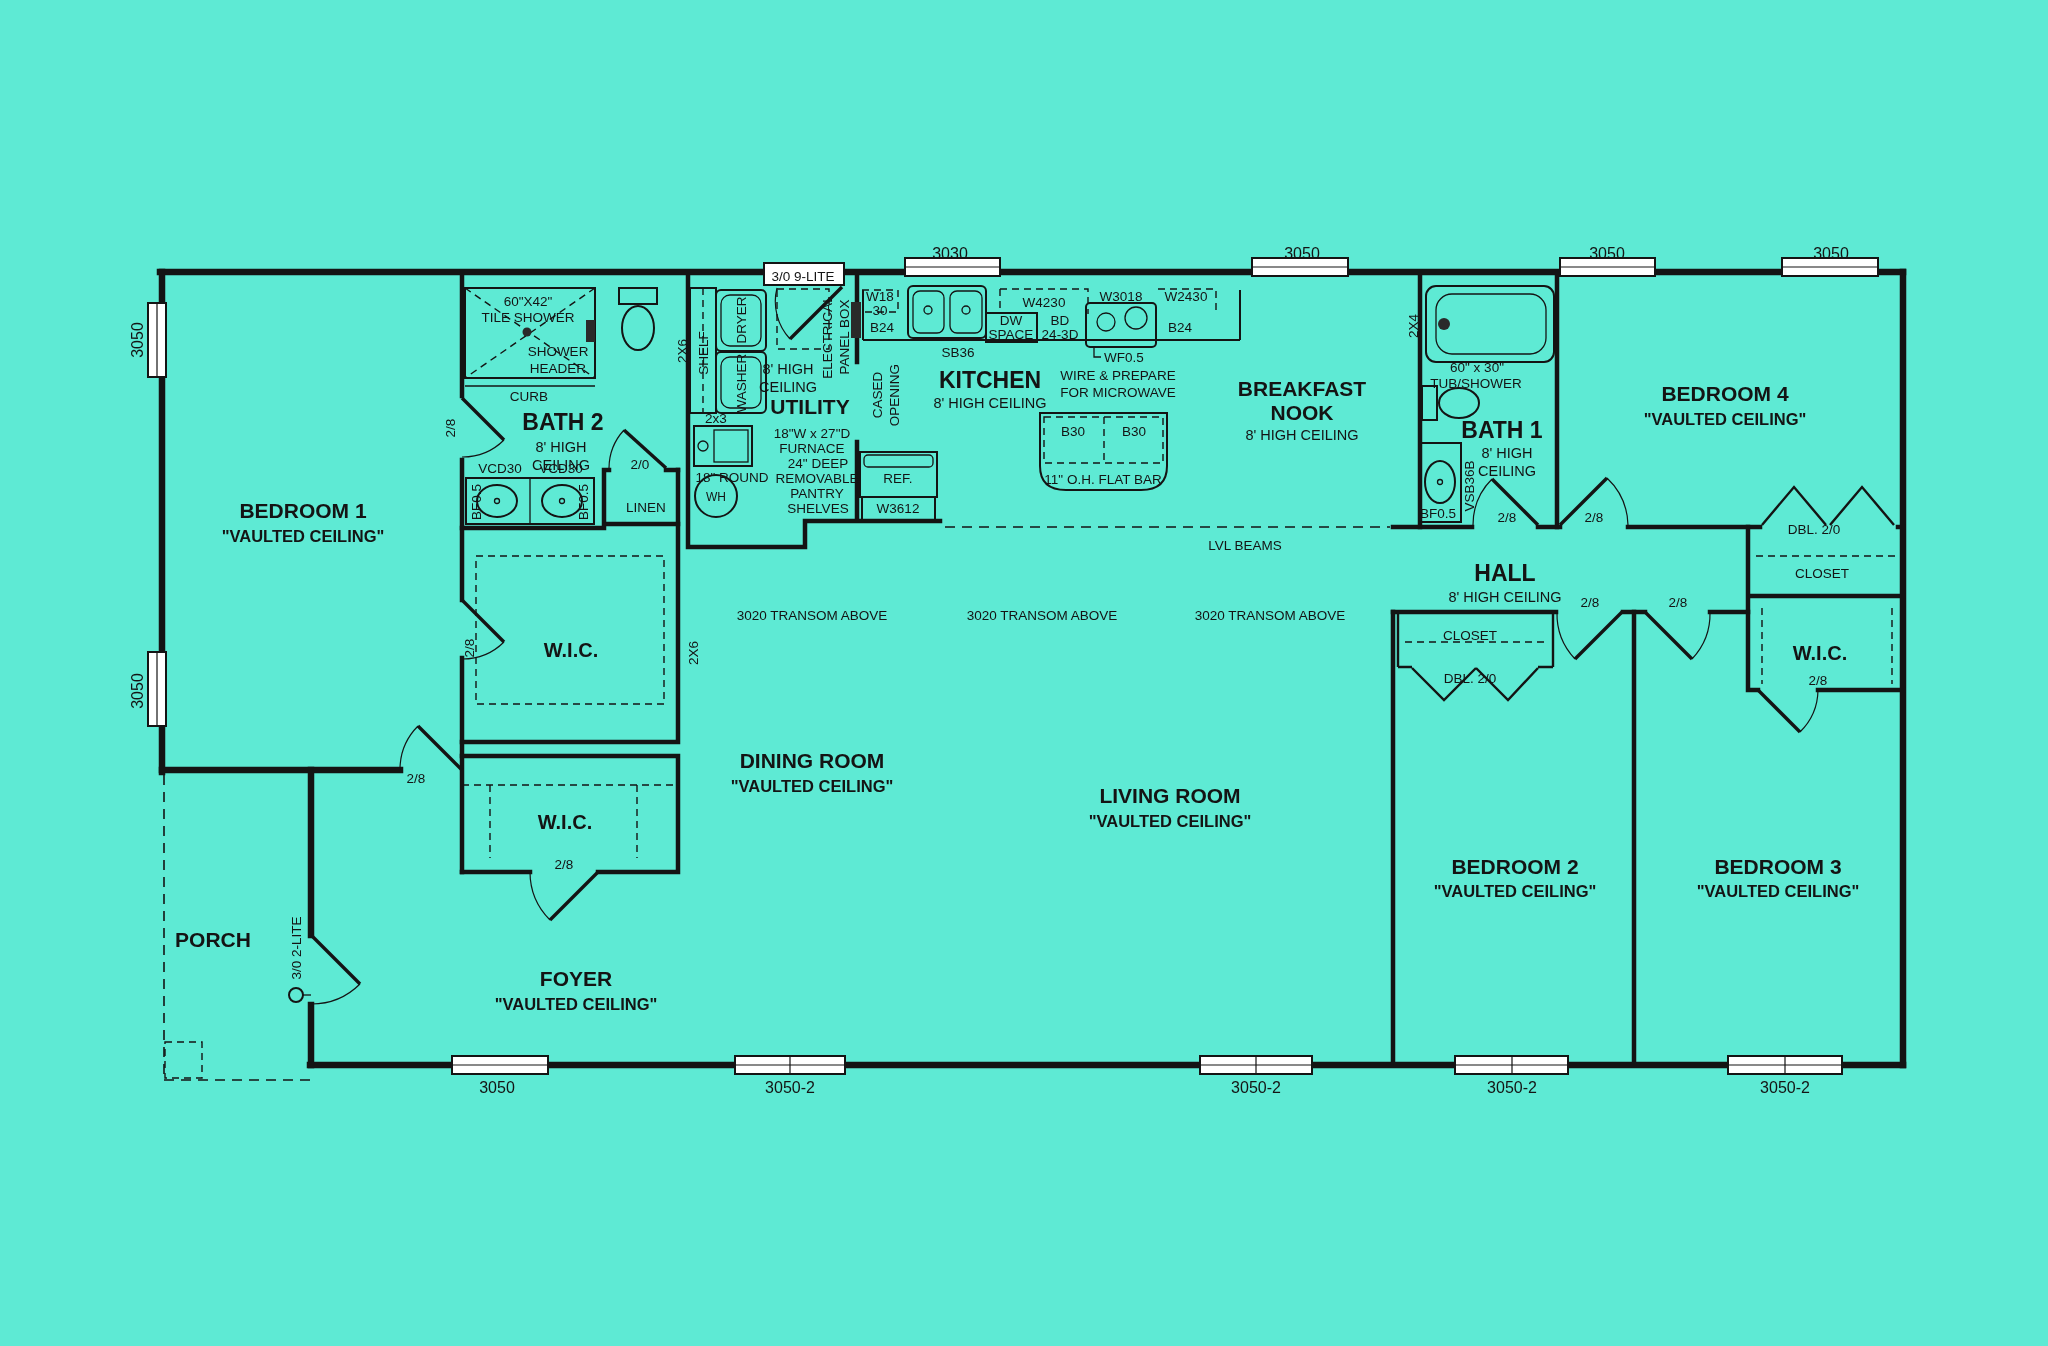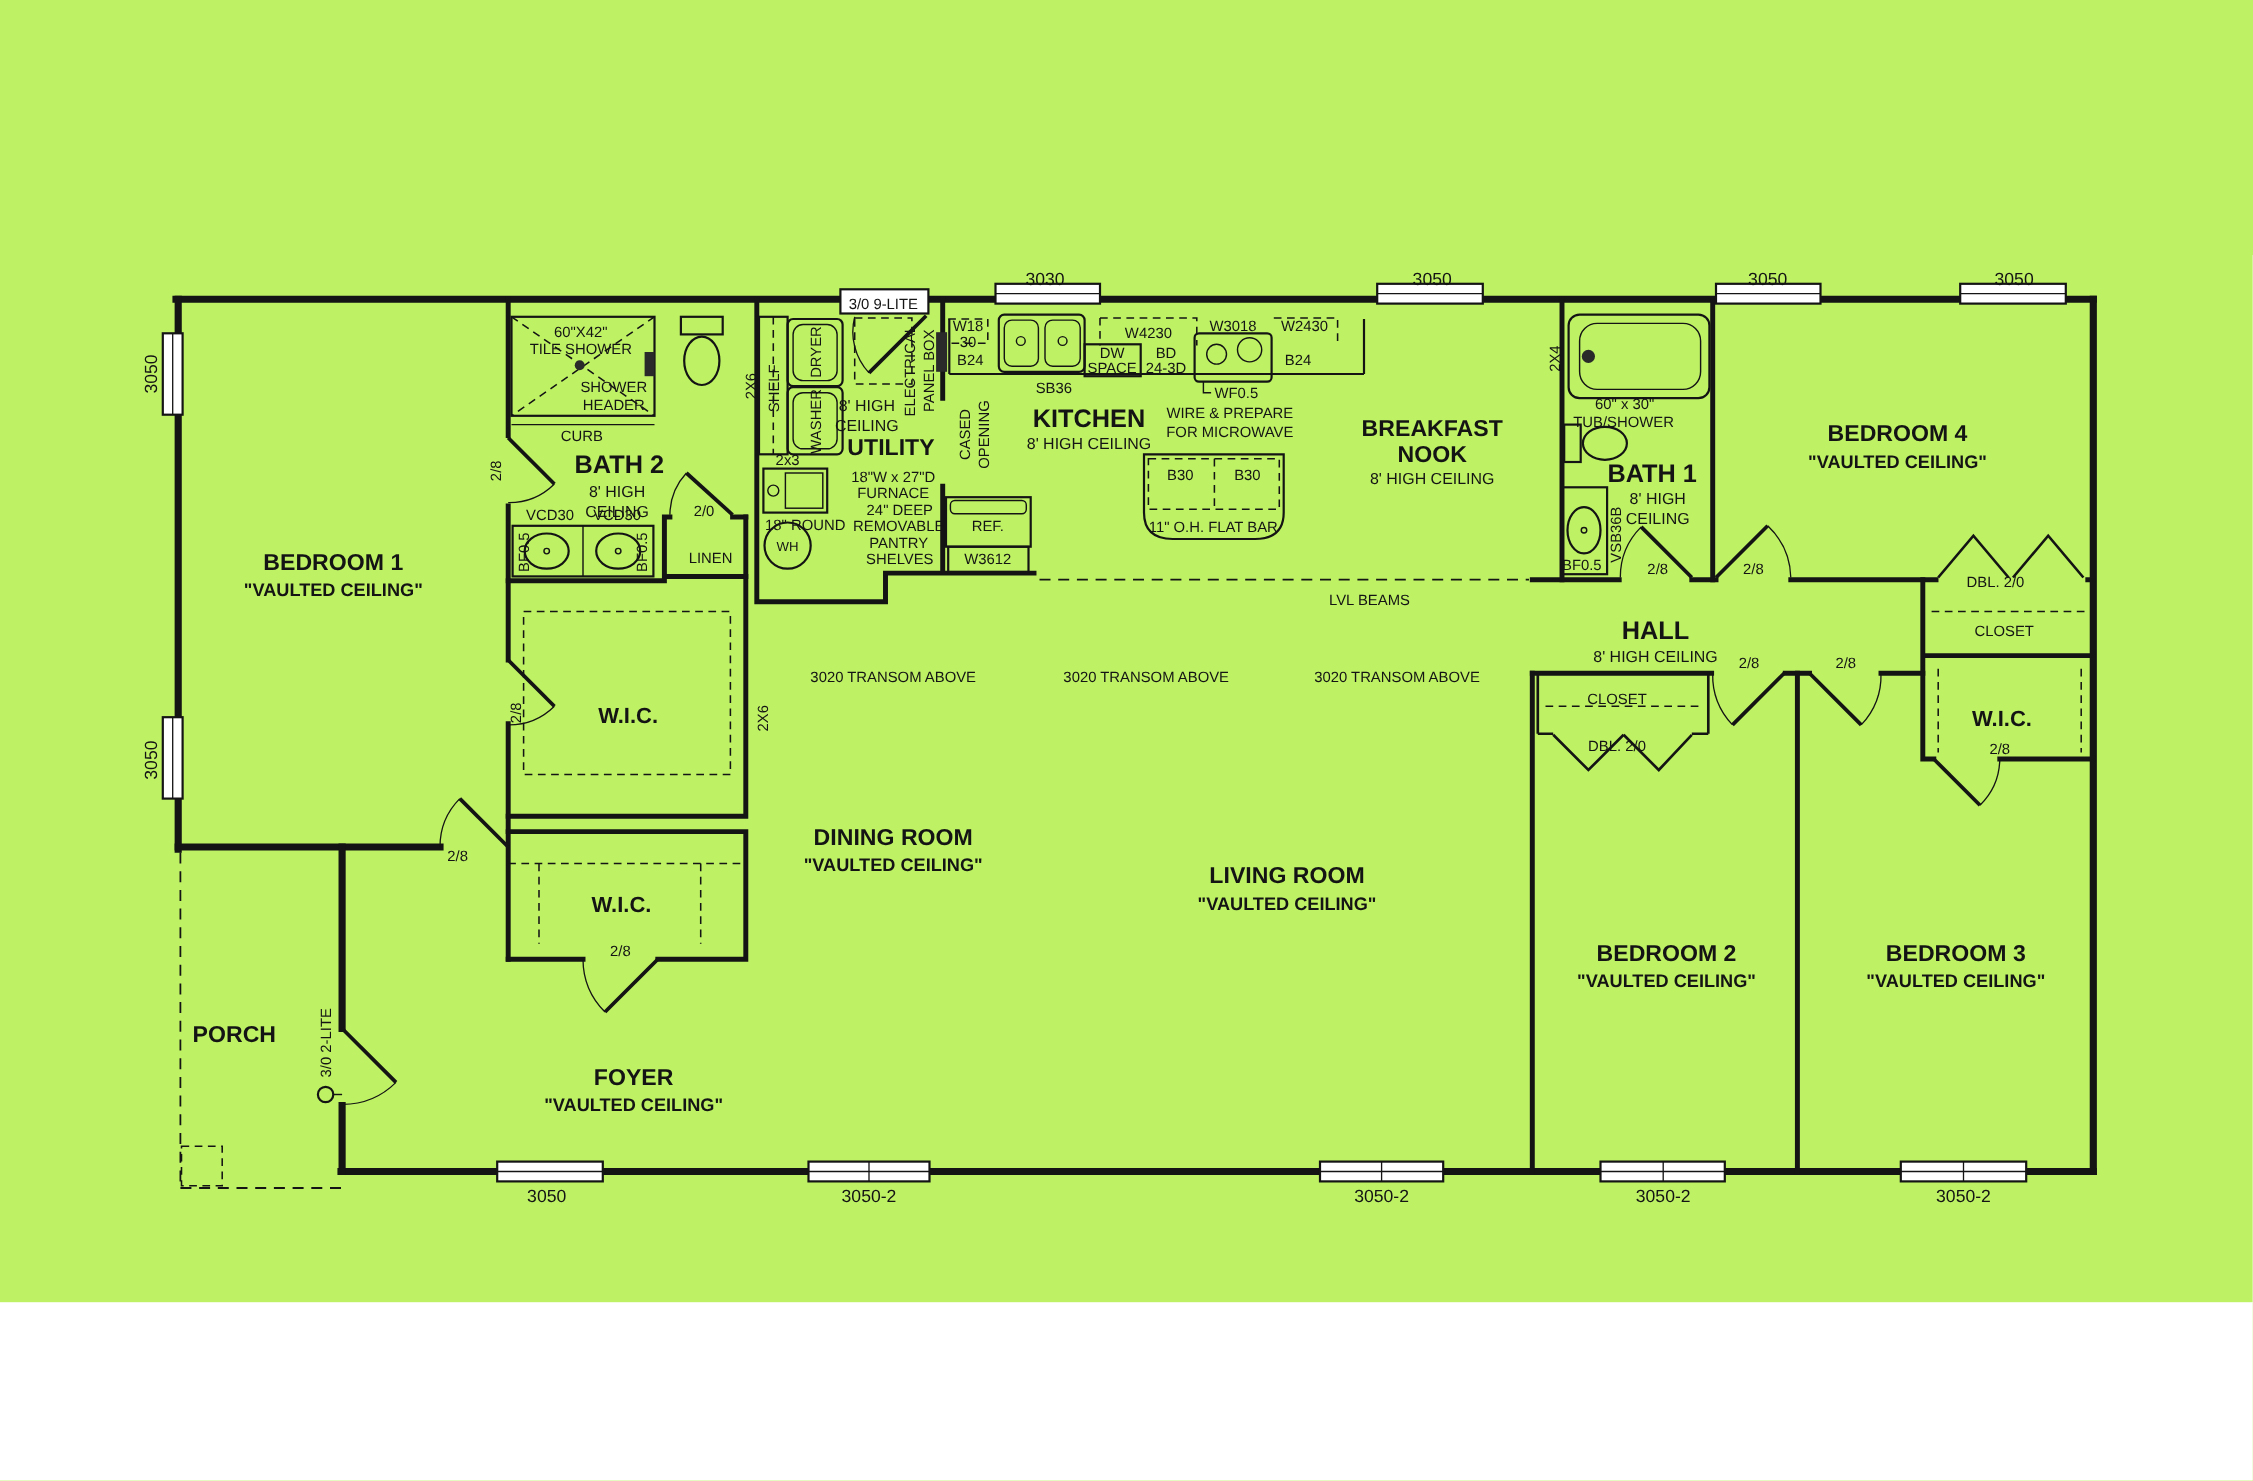--- a/index.html
+++ b/index.html
@@ -1,16 +1,16 @@
 <!DOCTYPE html>
 <html><head>
 <meta charset="utf-8">
 <style>
   html,body{margin:0;padding:0;background:#ffffff;}
-  .sheet{width:2048px;height:1184px;position:relative;background:#bef264;overflow:hidden;}
+  .sheet{width:2048px;height:1346px;position:relative;background:#5eead4;overflow:hidden;}
   svg{display:block;}
   svg text{font-family:"Liberation Sans","DejaVu Sans",sans-serif;fill:#141414;text-anchor:middle;}
   .wx{stroke:#141414;stroke-width:6.5;fill:none;stroke-linecap:square;}
   .wi{stroke:#141414;stroke-width:4.5;fill:none;stroke-linecap:square;}
   .wt{stroke:#141414;stroke-width:2.4;fill:none;}
   .fx{stroke:#141414;stroke-width:2;fill:none;}
   .fx2{stroke:#141414;stroke-width:1.3;fill:none;}
   .dash{stroke:#141414;stroke-width:1.6;fill:none;stroke-dasharray:10 7;}
   .dash2{stroke:#141414;stroke-width:1.4;fill:none;stroke-dasharray:7 5;}
   .leaf{stroke:#141414;stroke-width:3.4;fill:none;}

